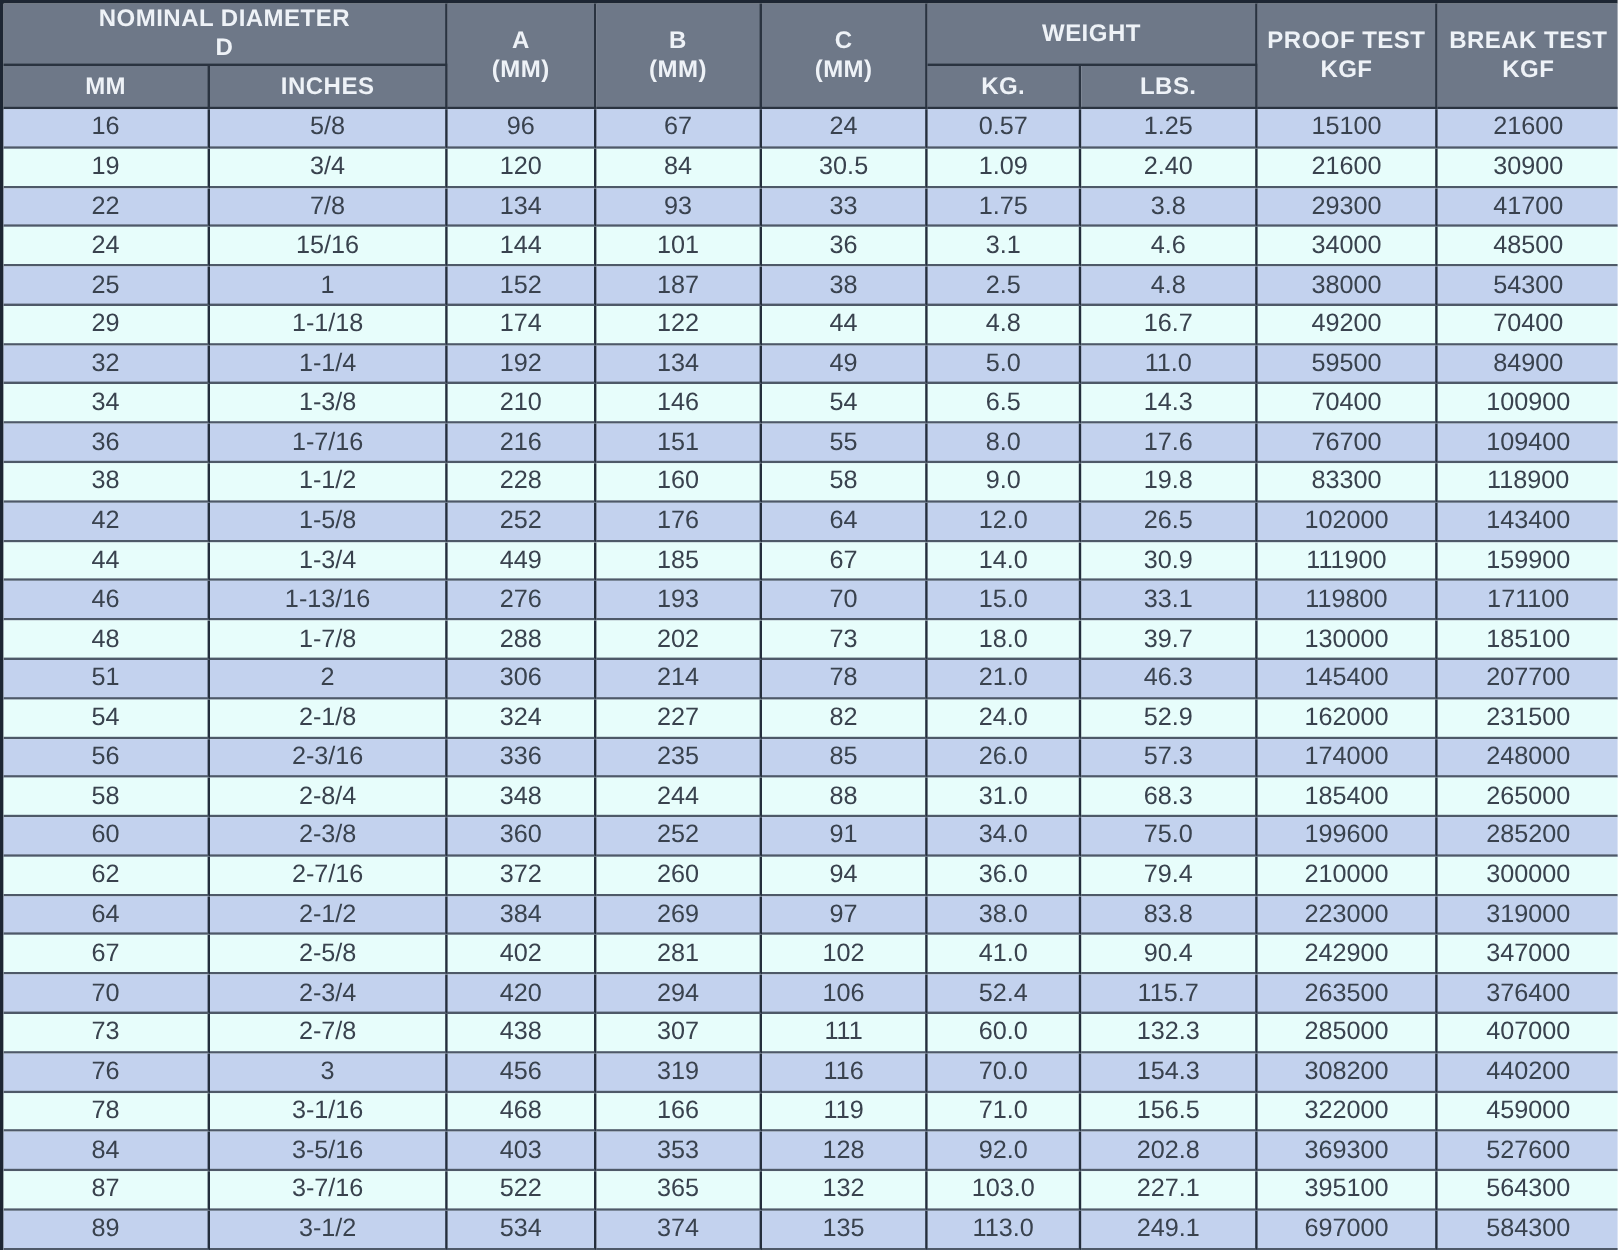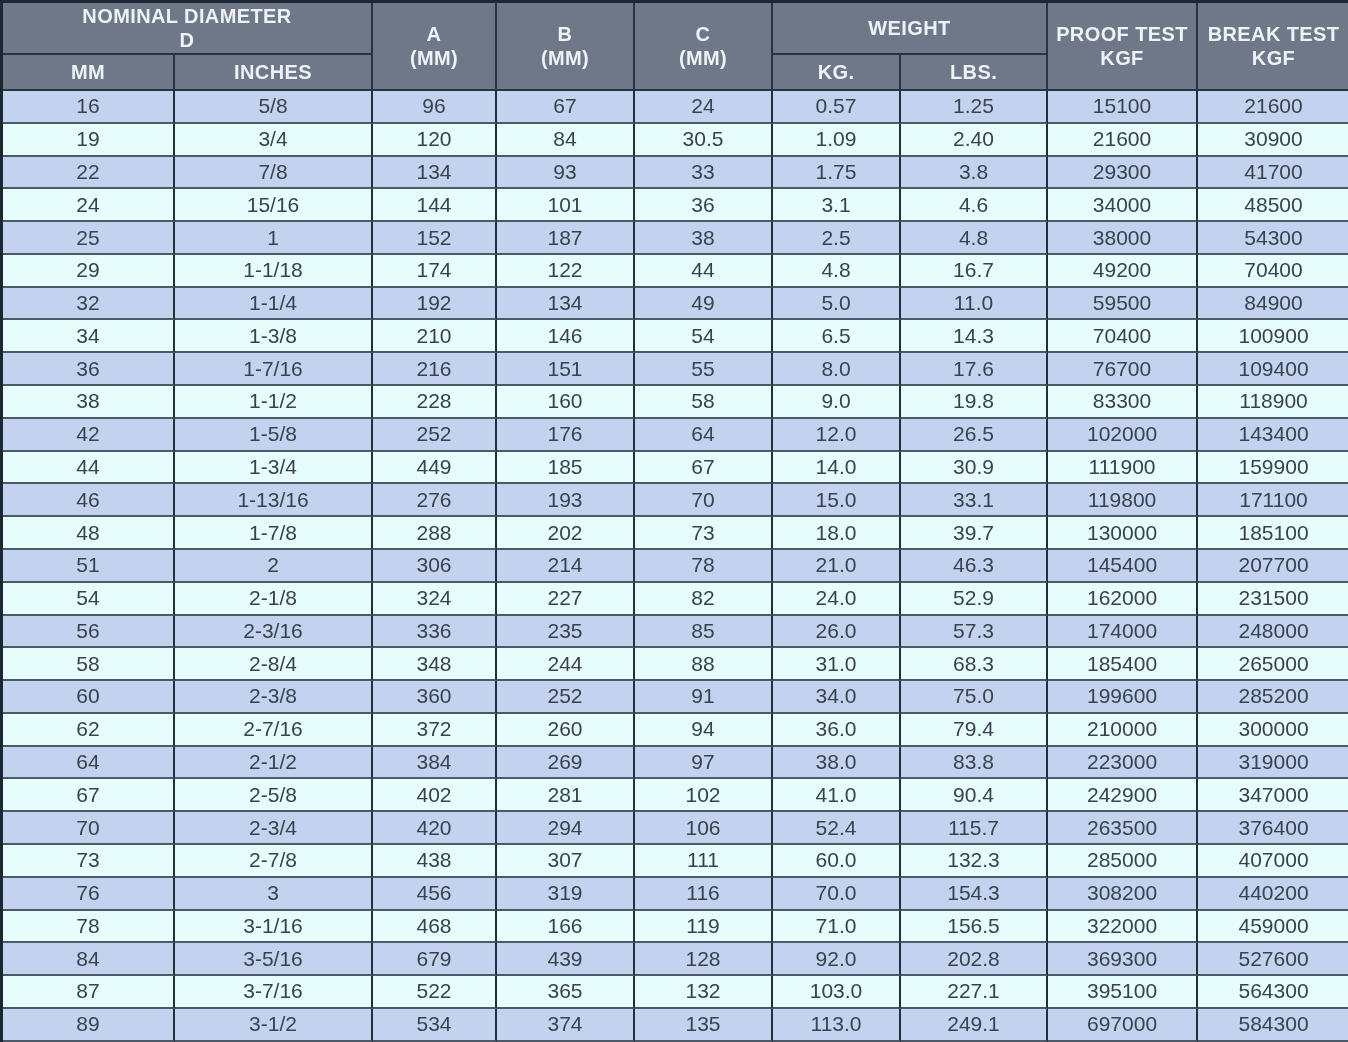--- a/index.html
+++ b/index.html
@@ -378,22 +378,22 @@
         <td>166</td>
         <td>119</td>
         <td>71.0</td>
         <td>156.5</td>
         <td>322000</td>
         <td>459000</td>
       </tr>
       <tr>
         <td>84</td>
         <td>3-5/16</td>
-        <td>679</td>
-        <td>439</td>
+        <td>403</td>
+        <td>353</td>
         <td>128</td>
         <td>92.0</td>
         <td>202.8</td>
         <td>369300</td>
         <td>527600</td>
       </tr>
       <tr>
         <td>87</td>
         <td>3-7/16</td>
         <td>522</td>

